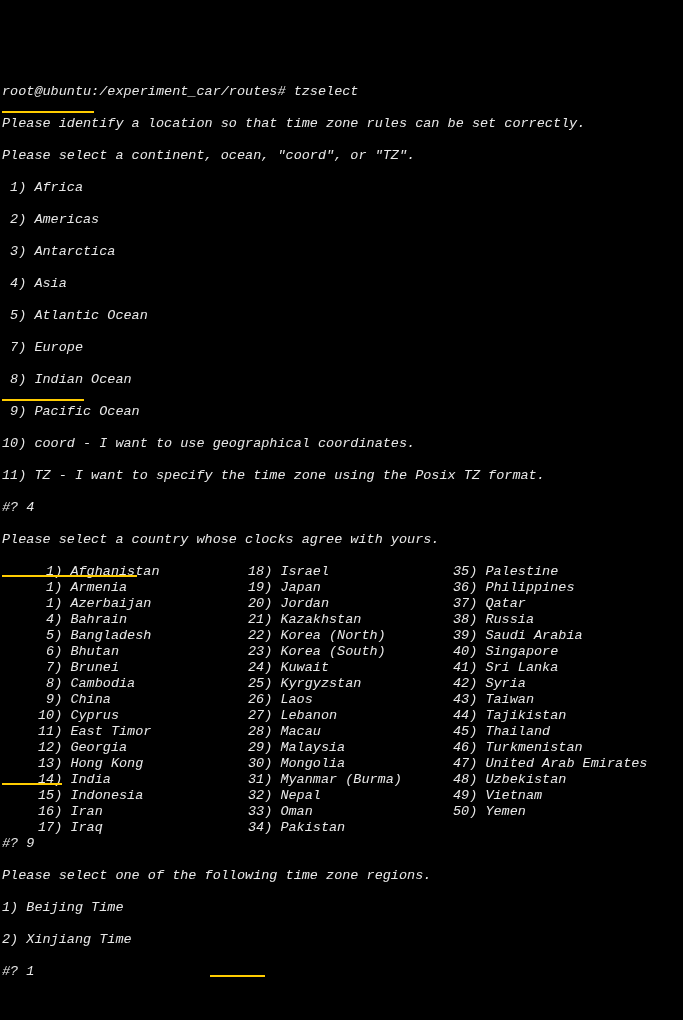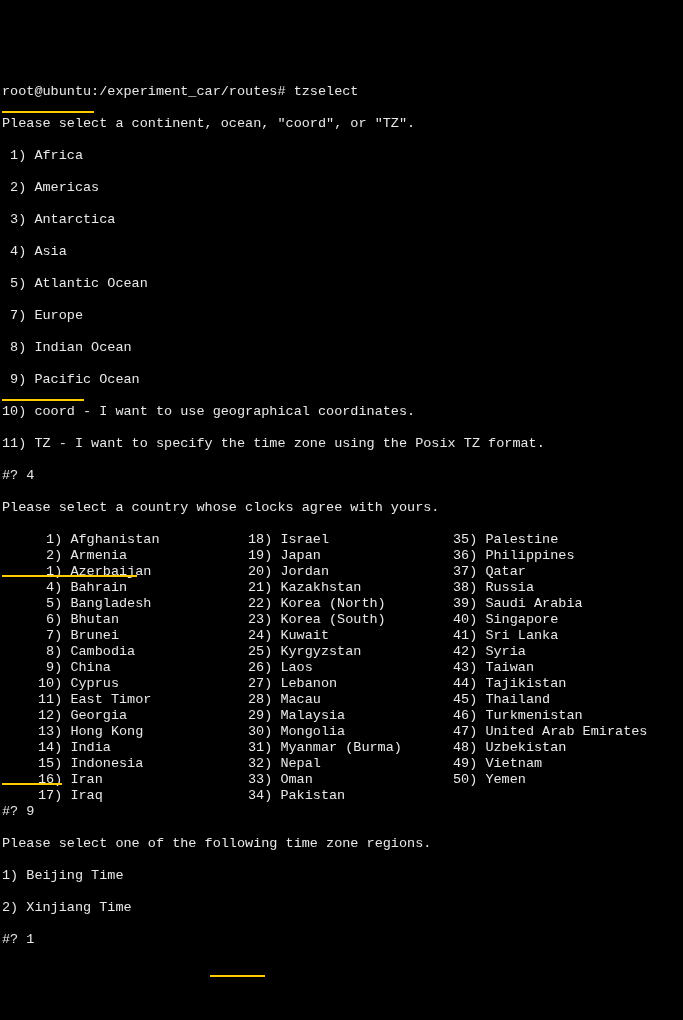--- a/index.html
+++ b/index.html
@@ -8,53 +8,54 @@
       color: #e8e8e8;
       font-family: "Courier New", Courier, monospace;
       font-size: 13.5px;
       line-height: 16px;
       width: 683px;
       padding: 4px 2px;
       white-space: pre;
       overflow: hidden;
       position: relative;
     }
-    .line { white-space: pre; }
+    .line { white-space: pre; font-style: italic; }
     .underline {
       position: absolute;
       height: 2px;
       background: #ffcc00;
     }
     .col3 { display: inline-flex; margin-left: 36px; }
     .c1 { width: 210px; display: inline-block; }
     .c2 { width: 205px; display: inline-block; }
     .c3 { display: inline-block; }
   </style>
 </head>
 <body>
 
 
 
 <div>
 <div class="line"><span>root@ubuntu:/experiment_car/routes#</span> <span>tzselect</span></div>
+<div class="line">Please identify a location so that time zone rules can be set correctly.</div>
 <div class="line">Please select a continent, ocean, "coord", or "TZ".</div>
 <div class="line"> 1) Africa</div>
 <div class="line"> 2) Americas</div>
 <div class="line"> 3) Antarctica</div>
 <div class="line"> 4) Asia</div>
 <div class="line"> 5) Atlantic Ocean</div>
 <div class="line"> 7) Europe</div>
 <div class="line"> 8) Indian Ocean</div>
 <div class="line"> 9) Pacific Ocean</div>
 <div class="line">10) coord - I want to use geographical coordinates.</div>
 <div class="line">11) TZ - I want to specify the time zone using the Posix TZ format.</div>
 <div class="line">#? 4</div>
 <div class="line">Please select a country whose clocks agree with yours.</div>
 <div class="line col3"><span class="c1"> 1) Afghanistan</span><span class="c2">18) Israel</span><span class="c3">35) Palestine</span></div>
-<div class="line col3"><span class="c1"> 2) Armenia</span><span class="c2">19) Japan</span><span class="c3">36) Philippines</span></div>
+<div class="line col3"><span class="c1"> 1) Armenia</span><span class="c2">19) Japan</span><span class="c3">36) Philippines</span></div>
 <div class="line col3"><span class="c1"> 1) Azerbaijan</span><span class="c2">20) Jordan</span><span class="c3">37) Qatar</span></div>
 <div class="line col3"><span class="c1"> 4) Bahrain</span><span class="c2">21) Kazakhstan</span><span class="c3">38) Russia</span></div>
 <div class="line col3"><span class="c1"> 5) Bangladesh</span><span class="c2">22) Korea (North)</span><span class="c3">39) Saudi Arabia</span></div>
 <div class="line col3"><span class="c1"> 6) Bhutan</span><span class="c2">23) Korea (South)</span><span class="c3">40) Singapore</span></div>
 <div class="line col3"><span class="c1"> 7) Brunei</span><span class="c2">24) Kuwait</span><span class="c3">41) Sri Lanka</span></div>
 <div class="line col3"><span class="c1"> 8) Cambodia</span><span class="c2">25) Kyrgyzstan</span><span class="c3">42) Syria</span></div>
 <div class="line col3"><span class="c1"> 9) China</span><span class="c2">26) Laos</span><span class="c3">43) Taiwan</span></div>
 <div class="line col3"><span class="c1">10) Cyprus</span><span class="c2">27) Lebanon</span><span class="c3">44) Tajikistan</span></div>
 <div class="line col3"><span class="c1">11) East Timor</span><span class="c2">28) Macau</span><span class="c3">45) Thailand</span></div>
 <div class="line col3"><span class="c1">12) Georgia</span><span class="c2">29) Malaysia</span><span class="c3">46) Turkmenistan</span></div>

